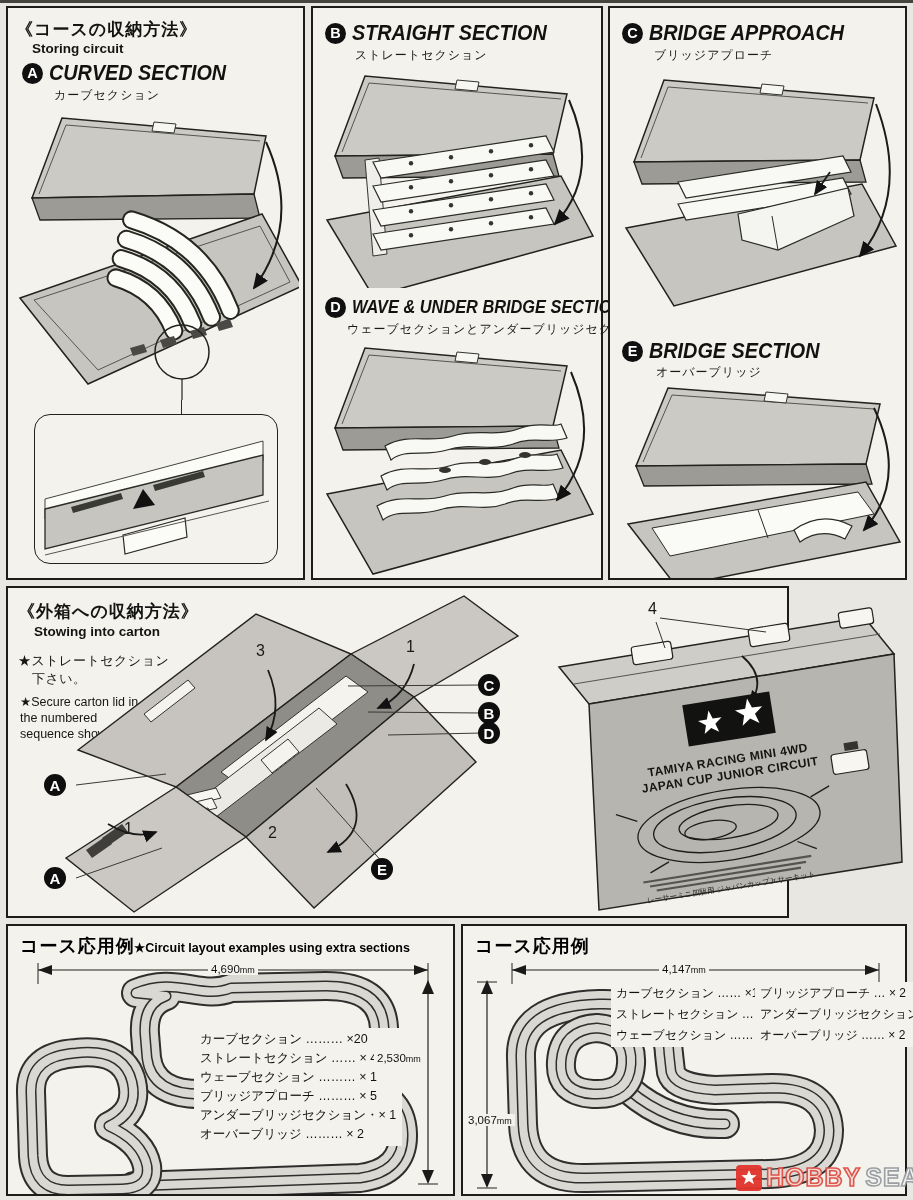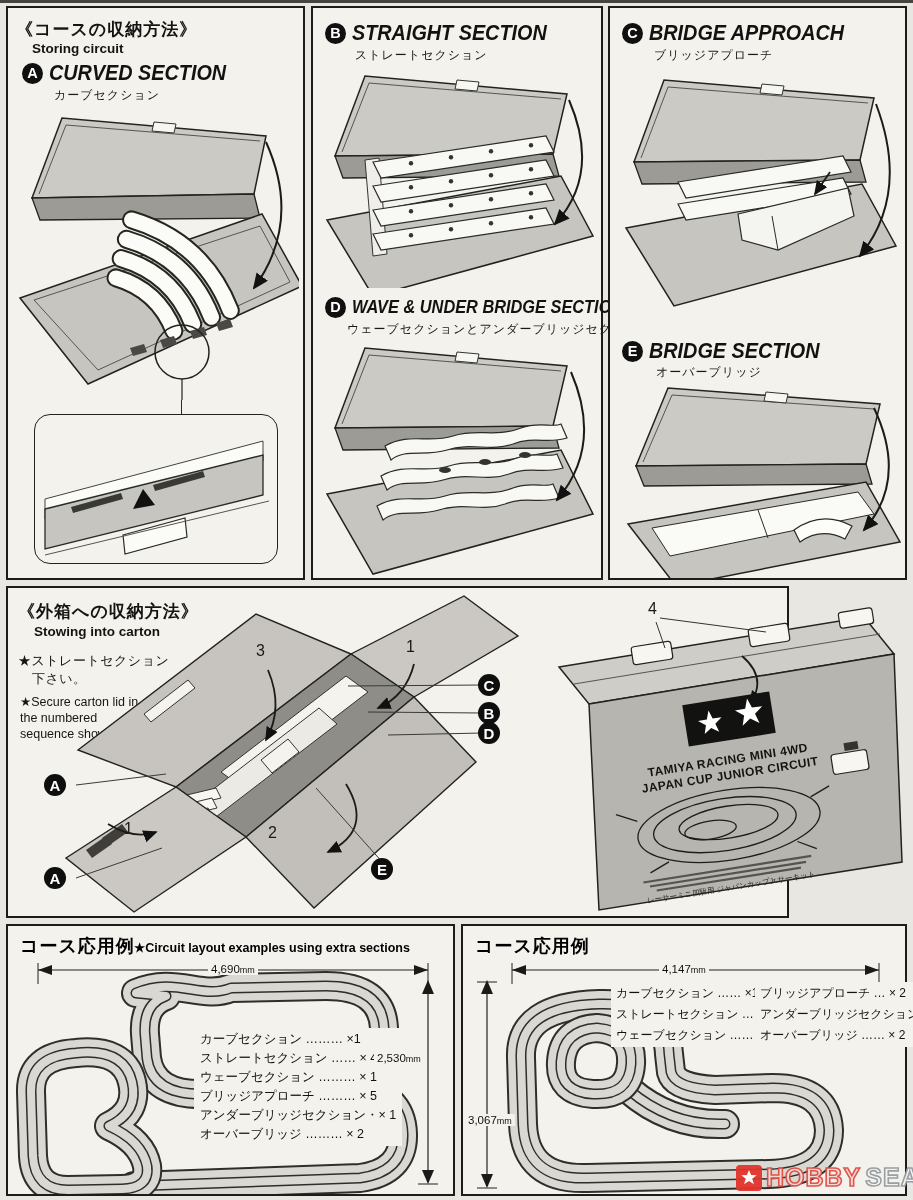--- a/index.html
+++ b/index.html
@@ -350,21 +350,21 @@
         <path class="tk2" d="M68,127 Q116,122 124,156 Q131,186 101,200 Q134,215 139,240 Q142,262 114,263 L60,264 Q27,264 25,230 L23,166 Q22,130 68,127 Z"></path>
         <path class="tk3" d="M68,127 Q116,122 124,156 Q131,186 101,200 Q134,215 139,240 Q142,262 114,263 L60,264 Q27,264 25,230 L23,166 Q22,130 68,127 Z"></path>
         <path class="tk4" d="M68,127 Q116,122 124,156 Q131,186 101,200 Q134,215 139,240 Q142,262 114,263 L60,264 Q27,264 25,230 L23,166 Q22,130 68,127 Z"></path>
       </g>
     </svg>
 
     <div class="dim" style="left:200px; top:37px;"><span>4,690</span><span class="mm">mm</span></div>
     <div class="dim" style="left:366px; top:126px;"><span>2,530</span><span class="mm">mm</span></div>
 
     <div class="abs" style="left:186px; top:102px; background:#f3f2ed; padding:2px 6px;">
-      <div class="prow">カーブセクション ……… ×1</div>
+      <div class="prow">カーブセクション ……… ×20</div>
       <div class="prow">ストレートセクション …… × 4</div>
       <div class="prow">ウェーブセクション ……… × 1</div>
       <div class="prow">ブリッジアプローチ ……… × 5</div>
       <div class="prow">アンダーブリッジセクション・× 1</div>
       <div class="prow">オーバーブリッジ ……… × 2</div>
     </div>
   </div>
 
   <div class="panel" style="left:461px; top:924px; width:446px; height:272px;">
     <div class="abs nw" style="left:12px; top:8px; font-size:18px; font-weight:bold; letter-spacing:1px;">コース応用例</div>

